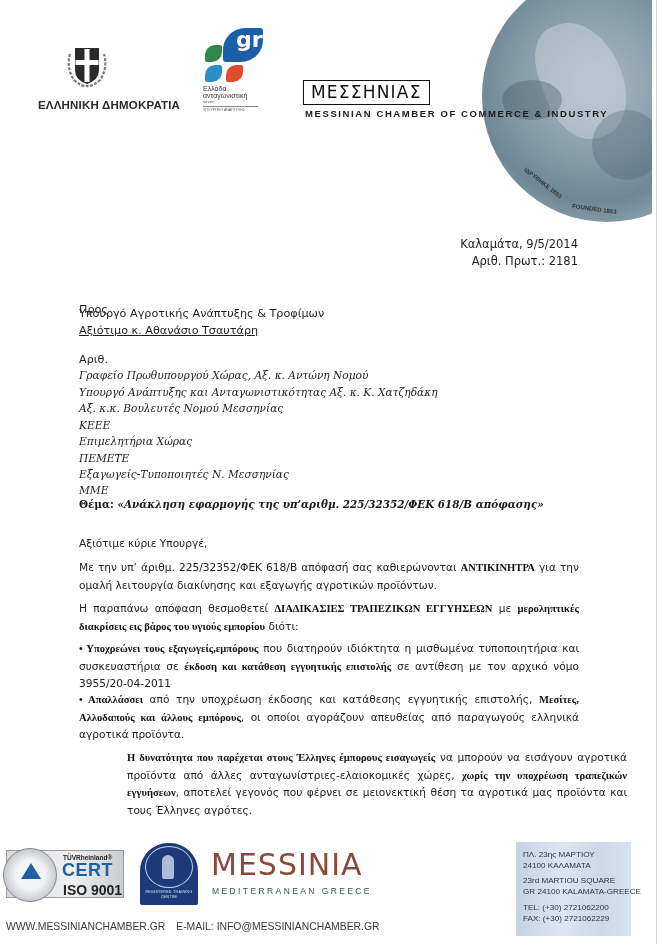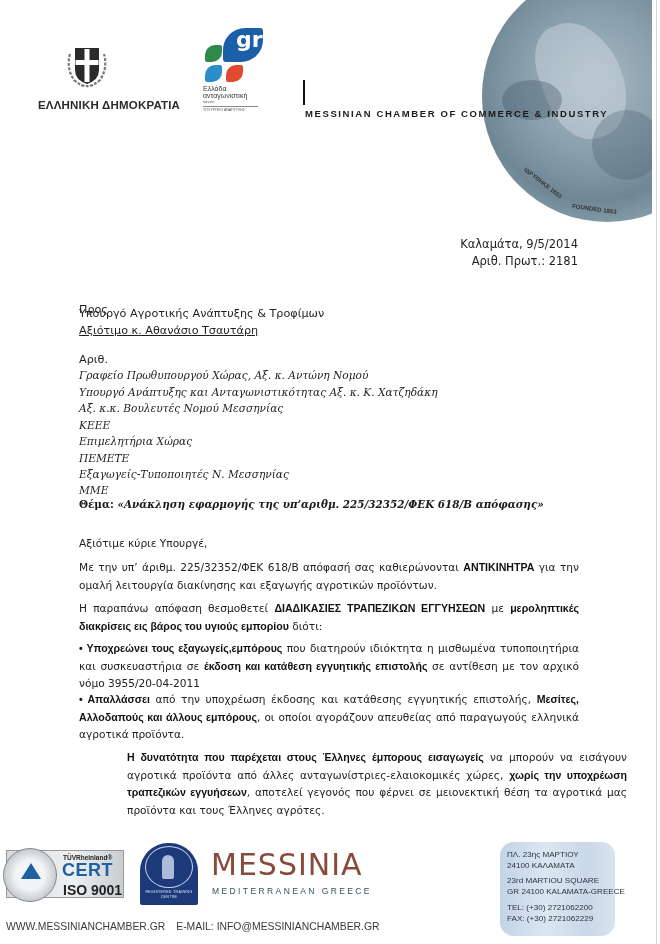--- a/index.html
+++ b/index.html
@@ -36,21 +36,21 @@
 
   
   .doc { font-family: "Liberation Serif", serif; font-size: 12.4px; color: #1e1e1e; }
   .sans { font-family: "DejaVu Sans", sans-serif; font-size: 11.2px; }
   .date { right: 82px; top: 236px; text-align: right; line-height: 17px; font-size: 11.5px; }
   .line { left: 79px; white-space: nowrap; line-height: 17px; }
   .cc-item { font-family: "DejaVu Serif", serif; font-style: italic; font-size: 10.6px; font-weight: 500; }
   .subject { left: 79px; top: 498px; font-family: "DejaVu Serif", serif; font-size: 10.4px; font-weight: bold; white-space: nowrap; }
   .subject i { font-style: italic; }
   .para { position: absolute; left: 79px; width: 500px; line-height: 17.6px; font-family: "DejaVu Sans", sans-serif; font-size: 10.6px; text-align: justify; color: #222; }
-  .para b { font-family: Liberation Sans, sans-serif; font-weight: bold; color: #111; }
+  .para b { font-family: Liberation Serif, serif; font-weight: bold; color: #111; }
   .u { text-decoration: underline; }
 
   
   .tuv { left: 6px; top: 850px; width: 116px; height: 46px; background: linear-gradient(90deg,#d6d8db,#eef0f2 55%,#c9cdd1); border: 1px solid #999; }
   .tuv .seal { position: absolute; left: -4px; top: -3px; width: 52px; height: 52px; border-radius: 50%; background: radial-gradient(circle,#f2f4f6 40%,#c8ccd0 70%,#9aa0a6 100%); border: 1px solid #888; }
   .tuv .tri { position: absolute; left: 14px; top: 12px; width: 0; height: 0; border-left: 10px solid transparent; border-right: 10px solid transparent; border-bottom: 16px solid #1f5fa3; }
   .tuv .brand { position: absolute; left: 56px; top: 3px; font-size: 6.5px; font-weight: bold; color: #222; white-space: nowrap; }
   .tuv .cert { position: absolute; left: 55px; top: 10px; font-size: 18px; font-weight: bold; color: #1f5fa3; letter-spacing: 0.5px; line-height: 18px; }
   .tuv .iso { position: absolute; left: 56px; top: 31px; font-size: 14px; font-weight: bold; color: #222; white-space: nowrap; }
 
@@ -58,21 +58,21 @@
   .rtc .ring { position: absolute; left: 5px; top: 3px; width: 46px; height: 40px; border: 1px solid #c9d3ea; border-radius: 50%; }
   .rtc .fig { position: absolute; left: 22px; top: 12px; width: 12px; height: 24px; background: #c9d3ea; border-radius: 6px 6px 2px 2px; opacity: 0.85; }
   .rtc .lbl { position: absolute; left: 0; top: 47px; width: 58px; font-size: 3.6px; line-height: 4.6px; color: #dde5f5; text-align: center; letter-spacing: 0.3px; }
 
   .messinia { left: 211px; top: 848px; font-family: "DejaVu Sans", sans-serif; font-size: 30px; color: #8a4a3a; letter-spacing: 1px; line-height: 34px; white-space: nowrap; }
   .messinia-sub { left: 212px; top: 886px; font-size: 8.5px; letter-spacing: 2.4px; color: #2d5560; white-space: nowrap; }
 
   .web { left: 6px; top: 921px; font-size: 10.4px; color: #3a3a3a; white-space: nowrap; }
   .web span + span { margin-left: 8px; }
 
-  .addr { left: 500px; top: 842px; width: 115px; height: 94px; background: linear-gradient(90deg,#c3d3e6 0%,#dbe6f1 40%,#cad8e8 75%,#d8e3ef 100%); border-radius: 14px; }
+  .addr { left: 516px; top: 842px; width: 115px; height: 94px; background: linear-gradient(90deg,#c3d3e6 0%,#dbe6f1 40%,#cad8e8 75%,#d8e3ef 100%); }
   .addr .l { position: absolute; left: 7px; font-size: 8.1px; color: #2c3540; white-space: nowrap; line-height: 10px; }
   .right-edge { left: 656px; top: 0; width: 1px; height: 944px; background: #d8d8d8; }
 </style>
 </head>
 <body>
 
 <div class="abs emblem">
   <svg width="50" height="50" viewBox="0 0 50 50">
     <path d="M8 14 Q4 28 12 40 Q20 47 25 46 Q30 47 38 40 Q46 28 42 14" fill="none" stroke="#777" stroke-width="2.2" stroke-dasharray="3 1.5"></path>
     <path d="M13 8 h24 v22 q0 10 -12 14 q-12 -4 -12 -14 z" fill="#2a2a2a"></path>
@@ -98,20 +98,21 @@
 <div class="abs coin">
   <div class="shade1"></div>
   <div class="shade2"></div>
   <div class="shade3"></div>
 </div>
 <div class="abs coin-tab"></div>
 <div class="abs coin-inscr1">ΙΔΡΥΘΗΚΕ 1853</div>
 <div class="abs coin-inscr2">FOUNDED 1853</div>
 
 <div class="abs banner">
+  <span class="b2">ΜΕΣΣΗΝΙΑΣ</span>
 </div>
 <div class="abs chamber-sub">MESSINIAN CHAMBER OF COMMERCE &amp; INDUSTRY</div>
 
 <div class="abs doc date sans">
   <div>Καλαμάτα, 9/5/2014</div>
   <div>Αριθ. Πρωτ.: 2181</div>
 </div>
 
 <div class="abs doc sans line" style="top:301px;">Προς</div>
 <div class="abs doc sans line" style="top:305px;">Υπουργό Αγροτικής Ανάπτυξης &amp; Τροφίμων</div>

